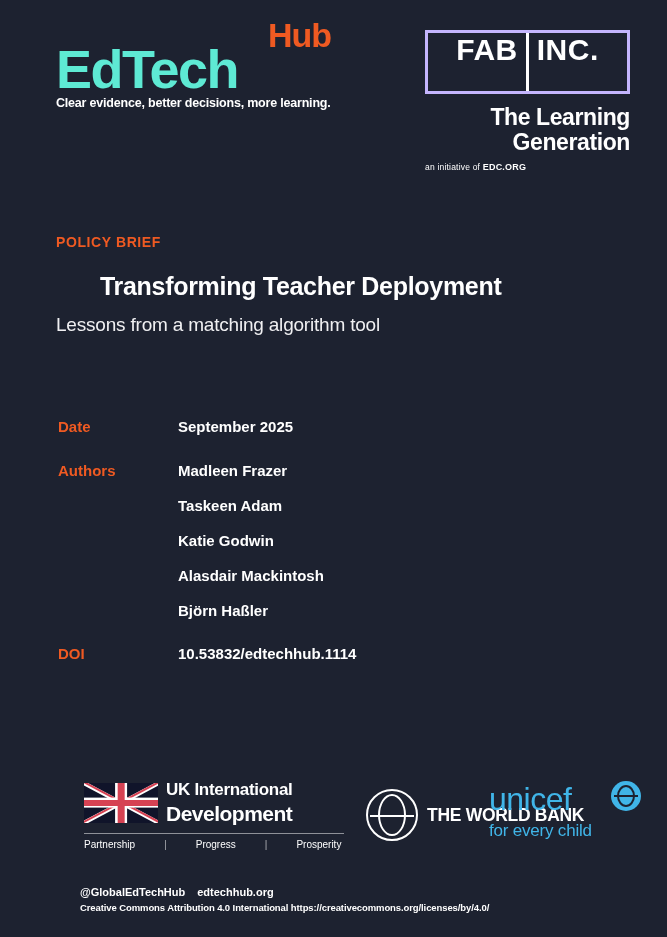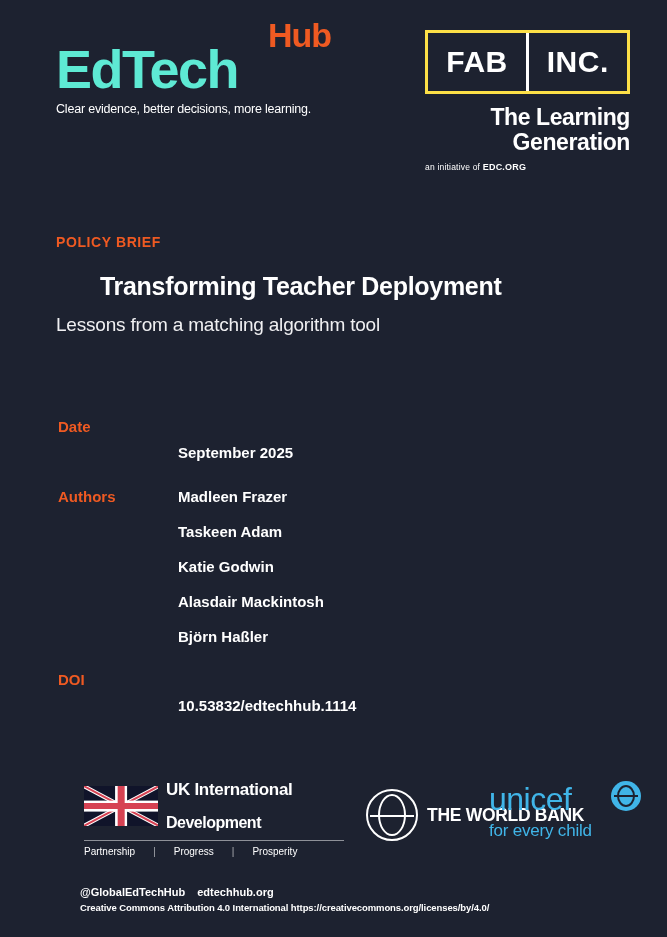--- a/index.html
+++ b/index.html
@@ -49,40 +49,39 @@
   .edtech-wordmark .ed { color: #5eead4; }
   .edtech-wordmark .hub {
     color: #ef5a22;
     font-size: 34px;
     position: absolute;
     top: -24px;
     left: 212px;
     letter-spacing: -1px;
   }
   .edtech-tagline {
-    margin-top: 6px;
+    margin-top: 0;
     font-size: 12.5px;
-    font-weight: normal;
+    font-weight: bold;
     color: #ffffff;
     letter-spacing: -0.2px;
   }
 
   .fab-block {
     position: absolute;
     left: 369px;
     top: 8px;
     width: 205px;
   }
   .fab-box {
-    border: 3px solid #fde047;
+    border: 3px solid #c4b5fd;
     height: 58px;
     display: flex;
-    align-items: center;
     justify-content: center;
-    gap: 18px;
+    gap: 8px;
   }
   .fab-box .fab {
     font-size: 30px;
     font-weight: bold;
     letter-spacing: 0.5px;
   }
   .fab-box .inc {
     font-size: 30px;
     font-weight: bold;
     letter-spacing: 0.5px;
@@ -151,21 +150,20 @@
     width: 120px;
     color: #ef5a22;
     font-weight: bold;
     font-size: 15px;
     flex: 0 0 120px;
   }
   .meta-val {
     font-weight: bold;
     font-size: 15px;
     color: #ffffff;
-    margin-top: 26px;
   }
   .authors-list .author {
     font-weight: bold;
     font-size: 15px;
     margin-bottom: 18px;
   }
   .authors-list .author:last-child { margin-bottom: 0; }
   .meta-row.date { margin-bottom: 27px; }
   .meta-row.authors { margin-bottom: 26px; }
 
@@ -256,30 +254,30 @@
   .ukaid-text {
     line-height: 1.0;
   }
   .ukaid-text .l1 {
     font-size: 17px;
     font-weight: bold;
     letter-spacing: -0.3px;
     text-align: center;
   }
   .ukaid-text .l2 {
-    font-size: 16px;
+    font-size: 21px;
     font-weight: bold;
     letter-spacing: -0.5px;
-    margin-top: 17px;
+    margin-top: 5px;
   }
   .ukaid-sub {
     margin-top: 9px;
     display: flex;
     align-items: center;
-    gap: 18px;
+    gap: 29px;
     font-size: 10px;
     border-top: 1px solid rgba(255,255,255,0.5);
     padding-top: 5px;
   }
   .ukaid-sub .sep { color: rgba(255,255,255,0.6); }
 
   .worldbank {
     position: absolute;
     left: 310px;
     top: 14px;

